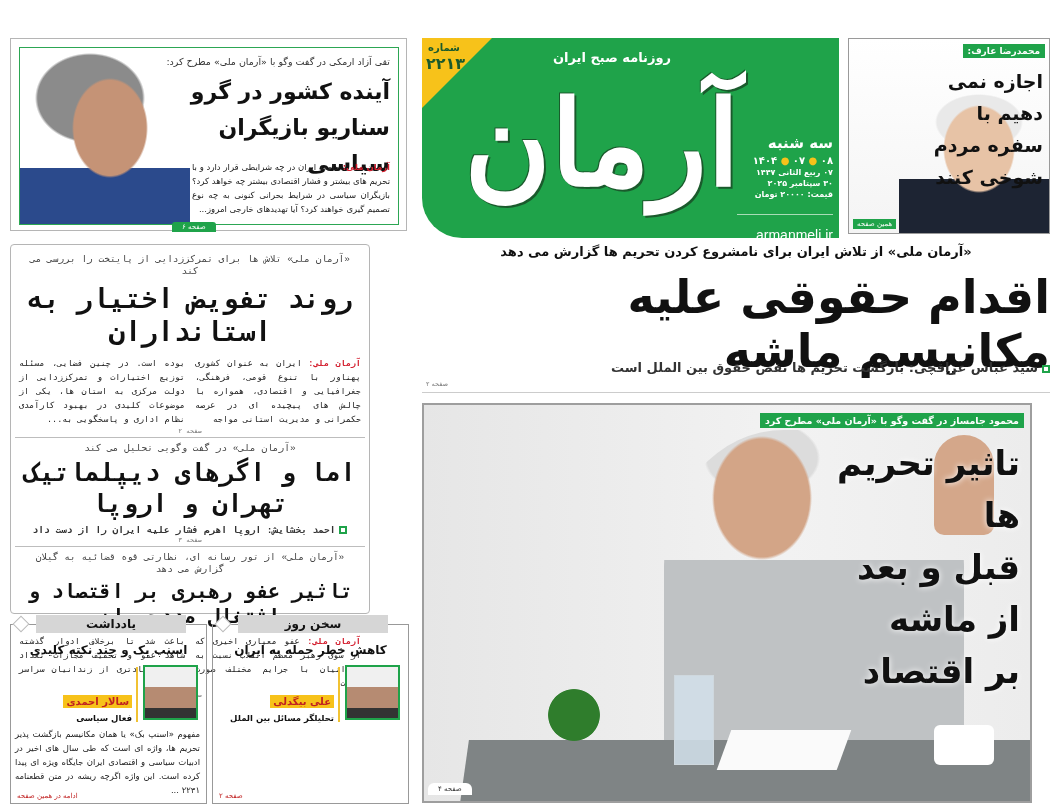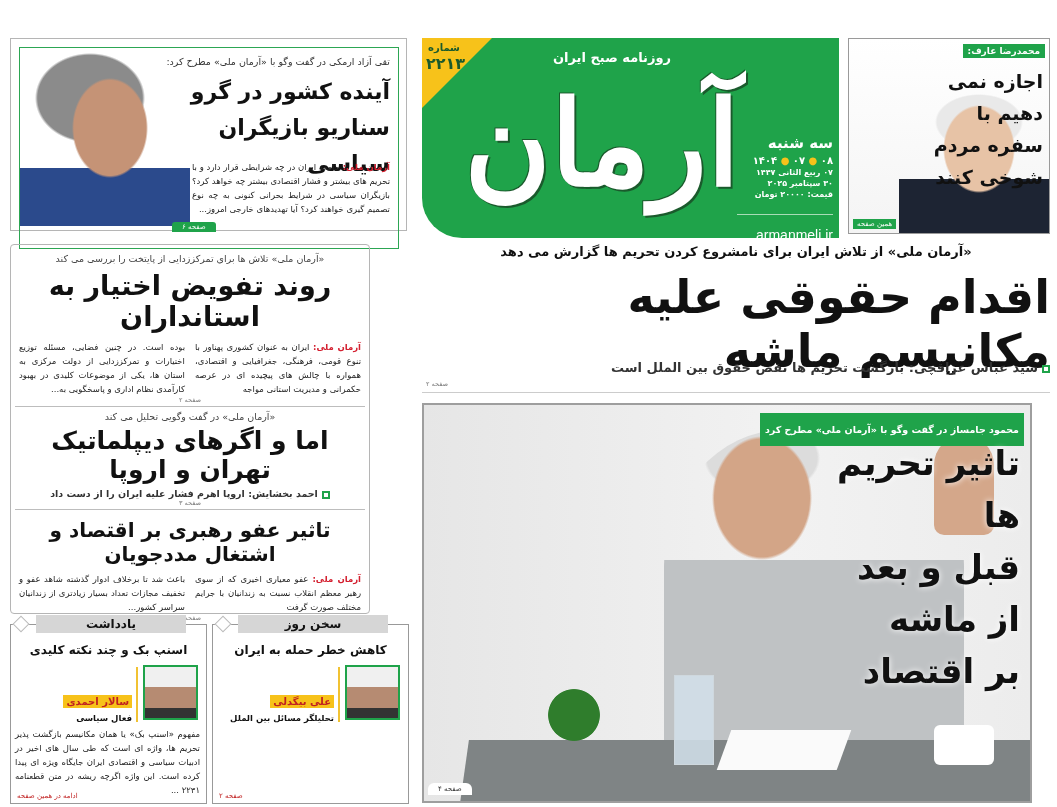--- a/index.html
+++ b/index.html
@@ -46,52 +46,52 @@
   #aref-photo {
     left: 50px; top: 55px; width: 150px; height: 140px;
     background: radial-gradient(ellipse 36px 44px at 80px 55px, #e7c3a6 0 95%, transparent 100%),
                 radial-gradient(ellipse 44px 28px at 80px 28px, #e9e9e9 0 95%, transparent 100%),
                 linear-gradient(180deg, transparent 85px, #1d2433 85px);
   }
   #aref-page { left: 4px; bottom: 4px; background: #1fa34a; color: #fff; font-size: 7px; padding: 1px 4px; }
 
   
   #armaki-box { left: 10px; top: 38px; width: 397px; height: 193px; border: 1px solid #b5b5b5; }
-  #armaki-inner { left: 8px; top: 8px; width: 380px; height: 202px; border: 1px solid #2ca653; overflow: hidden; }
+  #armaki-inner { left: 8px; top: 8px; width: 380px; height: 178px; border: 1px solid #2ca653; overflow: hidden; }
   #armaki-photo {
     left: 0; top: 0; width: 170px; height: 178px;
     background: radial-gradient(ellipse 38px 50px at 90px 80px, #c59376 0 95%, transparent 100%),
                 radial-gradient(ellipse 55px 45px at 70px 50px, #8b8b8b 0 95%, transparent 100%),
                 linear-gradient(180deg, transparent 120px, #2b4a8c 120px);
   }
   #armaki-kicker { right: 8px; top: 8px; font-size: 9.5px; color: #333; }
   #armaki-title { right: 8px; top: 26px; width: 200px; font-size: 22px; font-weight: bold; line-height: 36px; text-align: right; }
   #armaki-body { right: 8px; top: 112px; width: 198px; font-size: 8.5px; line-height: 14px; text-align: justify; color: #222; }
   .src { color: #d42030; font-weight: bold; }
   #armaki-page { left: 172px; top: 222px; background: #1fa34a; color: #fff; font-size: 7px; padding: 1px 10px; border-radius: 3px 3px 0 0; }
 
   
-  #left-stories { left: 10px; top: 244px; width: 360px; height: 370px; border: 1px solid #b5b5b5; border-radius: 4px; }
+  #left-stories { left: 10px; top: 244px; width: 360px; height: 370px; border: 1px solid #b5b5b5; border-radius: 4px; font-family: Liberation Mono, monospace; }
   .kicker { font-size: 9.5px; color: #444; text-align: center; }
   .big-h { font-weight: bold; text-align: center; color: #111; }
   .body2 { font-size: 8.5px; line-height: 14px; text-align: justify; color: #222; }
   .pg { font-size: 6.5px; color: #777; text-align: center; }
   .sep { height: 1px; background: #bdbdbd; margin: 0 4px; }
   .sq { display: inline-block; width: 8px; height: 8px; border: 2px solid #1fa34a; background: #fff; vertical-align: middle; margin-left: 4px; }
 
   
   #main-kicker { left: 422px; top: 244px; width: 628px; font-size: 13px; font-weight: bold; text-align: center; }
   #main-title { left: 422px; top: 270px; width: 628px; font-size: 46px; font-weight: bold; text-align: right; letter-spacing: -1px; }
   #main-sub { left: 422px; top: 360px; width: 628px; font-size: 13px; font-weight: bold; text-align: right; color: #333; }
   #main-page { left: 426px; top: 380px; font-size: 6.5px; color: #777; }
   #main-rule { left: 422px; top: 392px; width: 628px; height: 1px; background: #ccc; }
 
   
   #photo-story { left: 422px; top: 403px; width: 610px; height: 400px; background: linear-gradient(90deg, #e6e6e6, #f2f2f2 60%, #ececec); border: 2px solid #9e9e9e; overflow: hidden; }
-  #ps-kicker { right: 6px; top: 8px; background: #1fa34a; color: #fff; font-size: 9.5px; font-weight: bold; padding: 11px 5px; }
+  #ps-kicker { right: 6px; top: 8px; background: #1fa34a; color: #fff; font-size: 9.5px; font-weight: bold; padding: 2px 5px; }
   #ps-title { right: 10px; top: 32px; width: 200px; font-size: 34px; font-weight: bold; line-height: 52px; text-align: right; color: #111; text-shadow: 0 0 6px #fff; }
   #ps-man {
     left: 240px; top: 25px; width: 300px; height: 340px;
     background:
       radial-gradient(ellipse 50px 62px at 98px 68px, #d3a587 0 95%, transparent 100%),
       radial-gradient(ellipse 58px 38px at 98px 28px, #dcdcdc 0 95%, transparent 100%),
       linear-gradient(180deg, transparent 130px, #bfc2c4 130px);
     border-radius: 40% 40% 0 0;
   }
   #ps-hand { left: 510px; top: 30px; width: 60px; height: 100px; background: #d4a78a; border-radius: 30px 30px 10px 10px; }
@@ -168,20 +168,21 @@
   </div>
   <div class="sep"></div>
   <div style="padding:4px 8px 2px;">
     <div class="kicker">«آرمان ملی» در گفت وگویی تحلیل می کند</div>
     <div class="big-h" style="font-size:25px;margin-top:4px;">اما و اگرهای دیپلماتیک تهران و اروپا</div>
     <div style="font-size:9.5px;font-weight:bold;text-align:center;color:#333;margin-top:4px;"><span class="sq"></span><span>احمد بخشایش: اروپا اهرم فشار علیه ایران را از دست داد</span></div>
     <div class="pg">صفحه ۳</div>
   </div>
   <div class="sep"></div>
   <div style="padding:4px 8px 2px;">
+    <div class="kicker">«آرمان ملی» از تور رسانه ای، نظارتی قوه قضائیه به گیلان گزارش می دهد</div>
     <div class="big-h" style="font-size:20px;margin-top:4px;">تاثیر عفو رهبری بر اقتصاد و اشتغال مددجویان</div>
     <div style="display:flex;gap:10px;margin-top:6px;">
       <div class="body2" style="flex:1;"><span class="src">آرمان ملی:</span><span> عفو معیاری اخیری که از سوی رهبر معظم انقلاب نسبت به زندانیان با جرایم مختلف صورت گرفت</span></div>
       <div class="body2" style="flex:1;">باعث شد تا برخلاف ادوار گذشته شاهد عفو و تخفیف مجازات تعداد بسیار زیادتری از زندانیان سراسر کشور...</div>
     </div>
     <div class="pg">صفحه ۳</div>
   </div>
 </div>
 
 <div id="main-kicker" class="abs">«آرمان ملی» از تلاش ایران برای نامشروع کردن تحریم ها گزارش می دهد</div>

